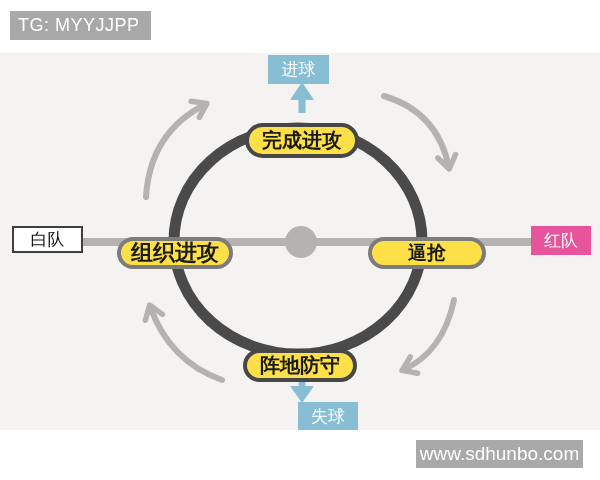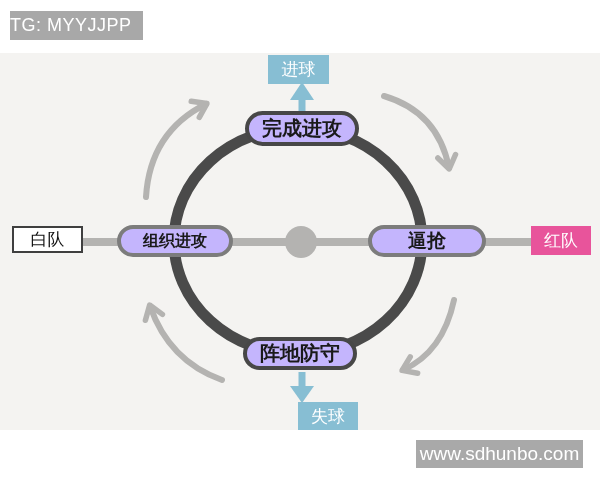--- a/index.html
+++ b/index.html
@@ -26,20 +26,21 @@
   .watermark {
     position: absolute;
     left: 10px;
     top: 11px;
     width: 133px;
     height: 29px;
     background: #a8a8a8;
     color: #ffffff;
     font-size: 18px;
     line-height: 29px;
+    padding-left: 8px;
     letter-spacing: 0.5px;
   }
   .website {
     position: absolute;
     left: 416px;
     top: 440px;
     width: 167px;
     height: 28px;
     background: #a9a9a9;
     color: #ffffff;
@@ -49,34 +50,35 @@
   }
   .vector-layer {
     position: absolute;
     left: 0;
     top: 0;
     width: 600px;
     height: 480px;
   }
   .pill {
     position: absolute;
-    background: #c4b5fd;
+    background: #fde047;
     border: 4px solid #474747;
     border-radius: 19px;
     display: flex;
     align-items: center;
     justify-content: center;
     font-weight: bold;
     font-size: 20px;
     color: #1a1a1a;
     box-sizing: border-box;
+    margin-top: 12px;
   }
   .pill.gray-border { border-color: #7c7c7c; }
   .pill.stage-top    { left: 245px; top: 111px; width: 114px; height: 35px; }
-  .pill.stage-left   { left: 117px; top: 225px; width: 116px; height: 32px; font-size: 16px; }
+  .pill.stage-left   { left: 117px; top: 225px; width: 116px; height: 32px; font-size: 22px; }
   .pill.stage-right  { left: 368px; top: 225px; width: 118px; height: 32px; font-size: 19px; font-family: Liberation Serif, serif; }
   .pill.stage-bottom { left: 243px; top: 337px; width: 114px; height: 33px; }
   .tag {
     position: absolute;
     display: flex;
     align-items: center;
     justify-content: center;
     font-weight: normal;
     font-size: 17px;
     box-sizing: border-box;

